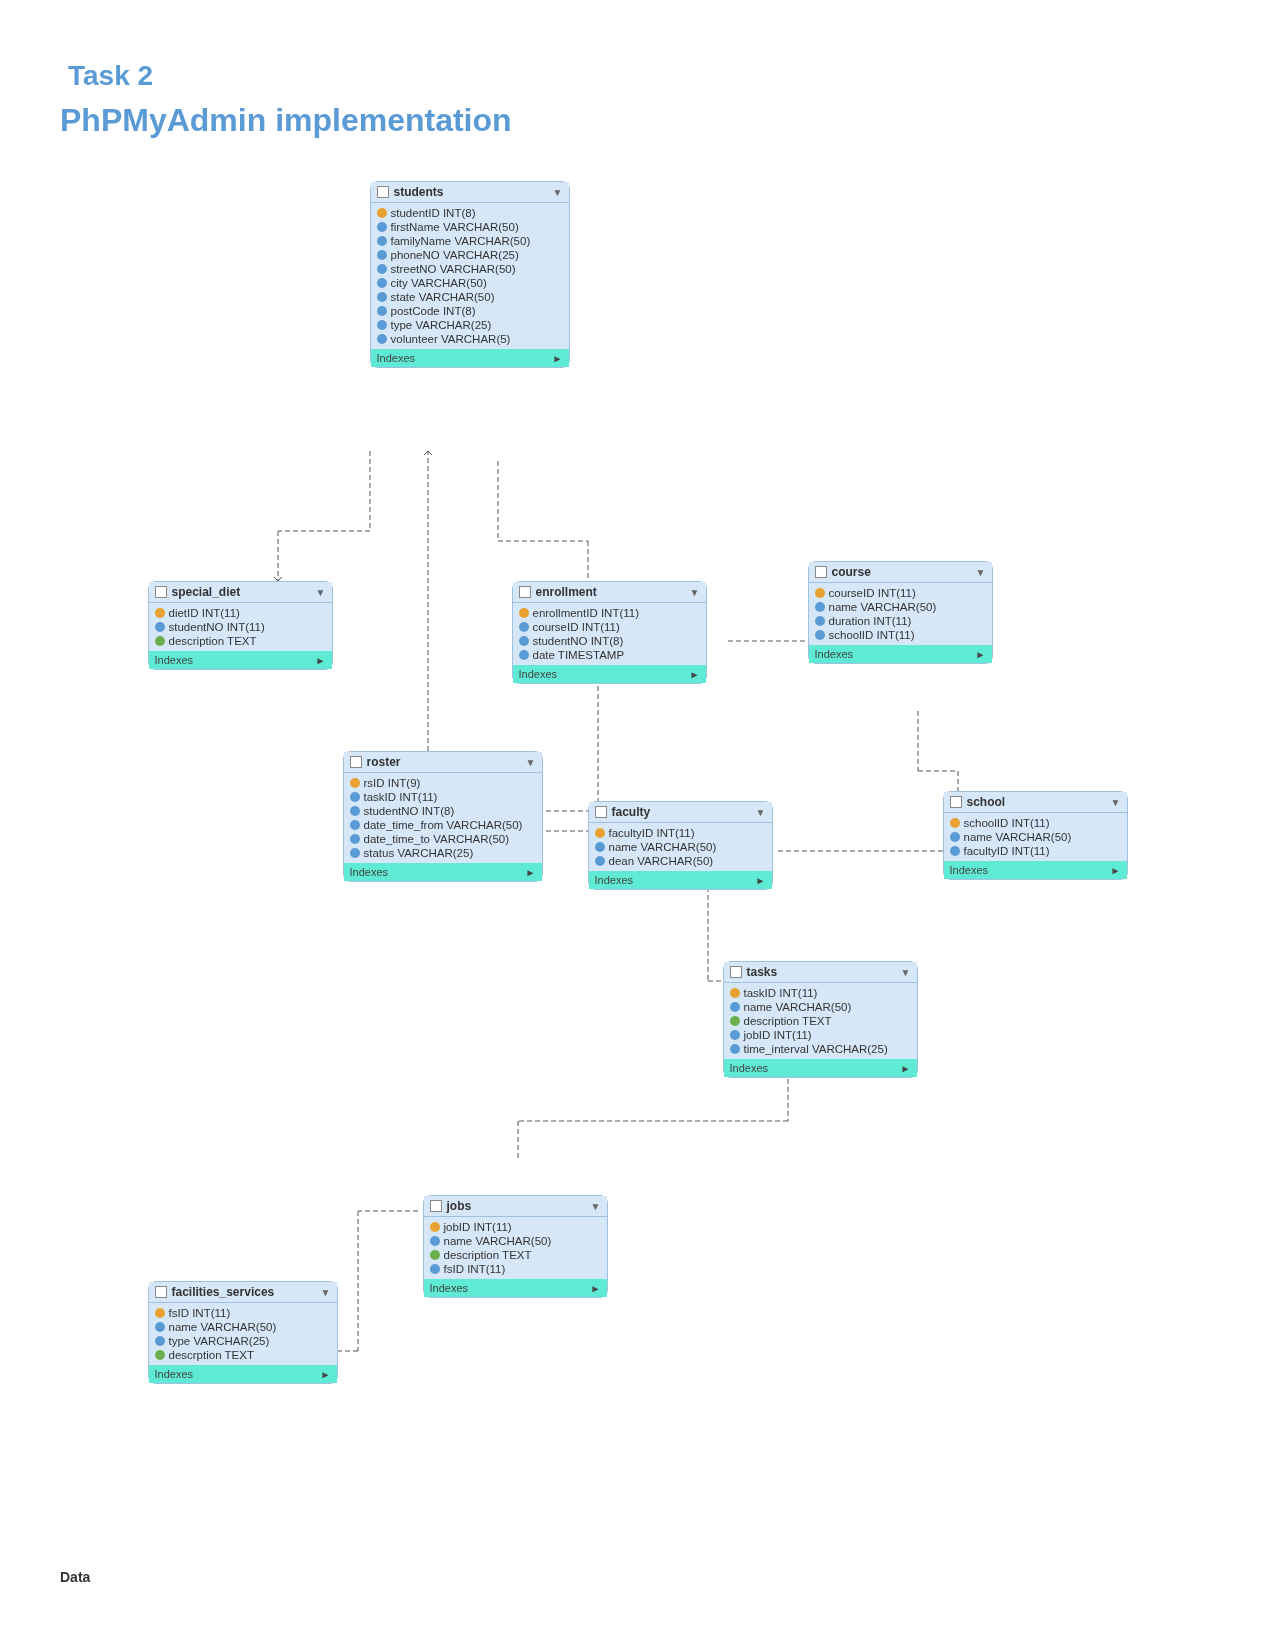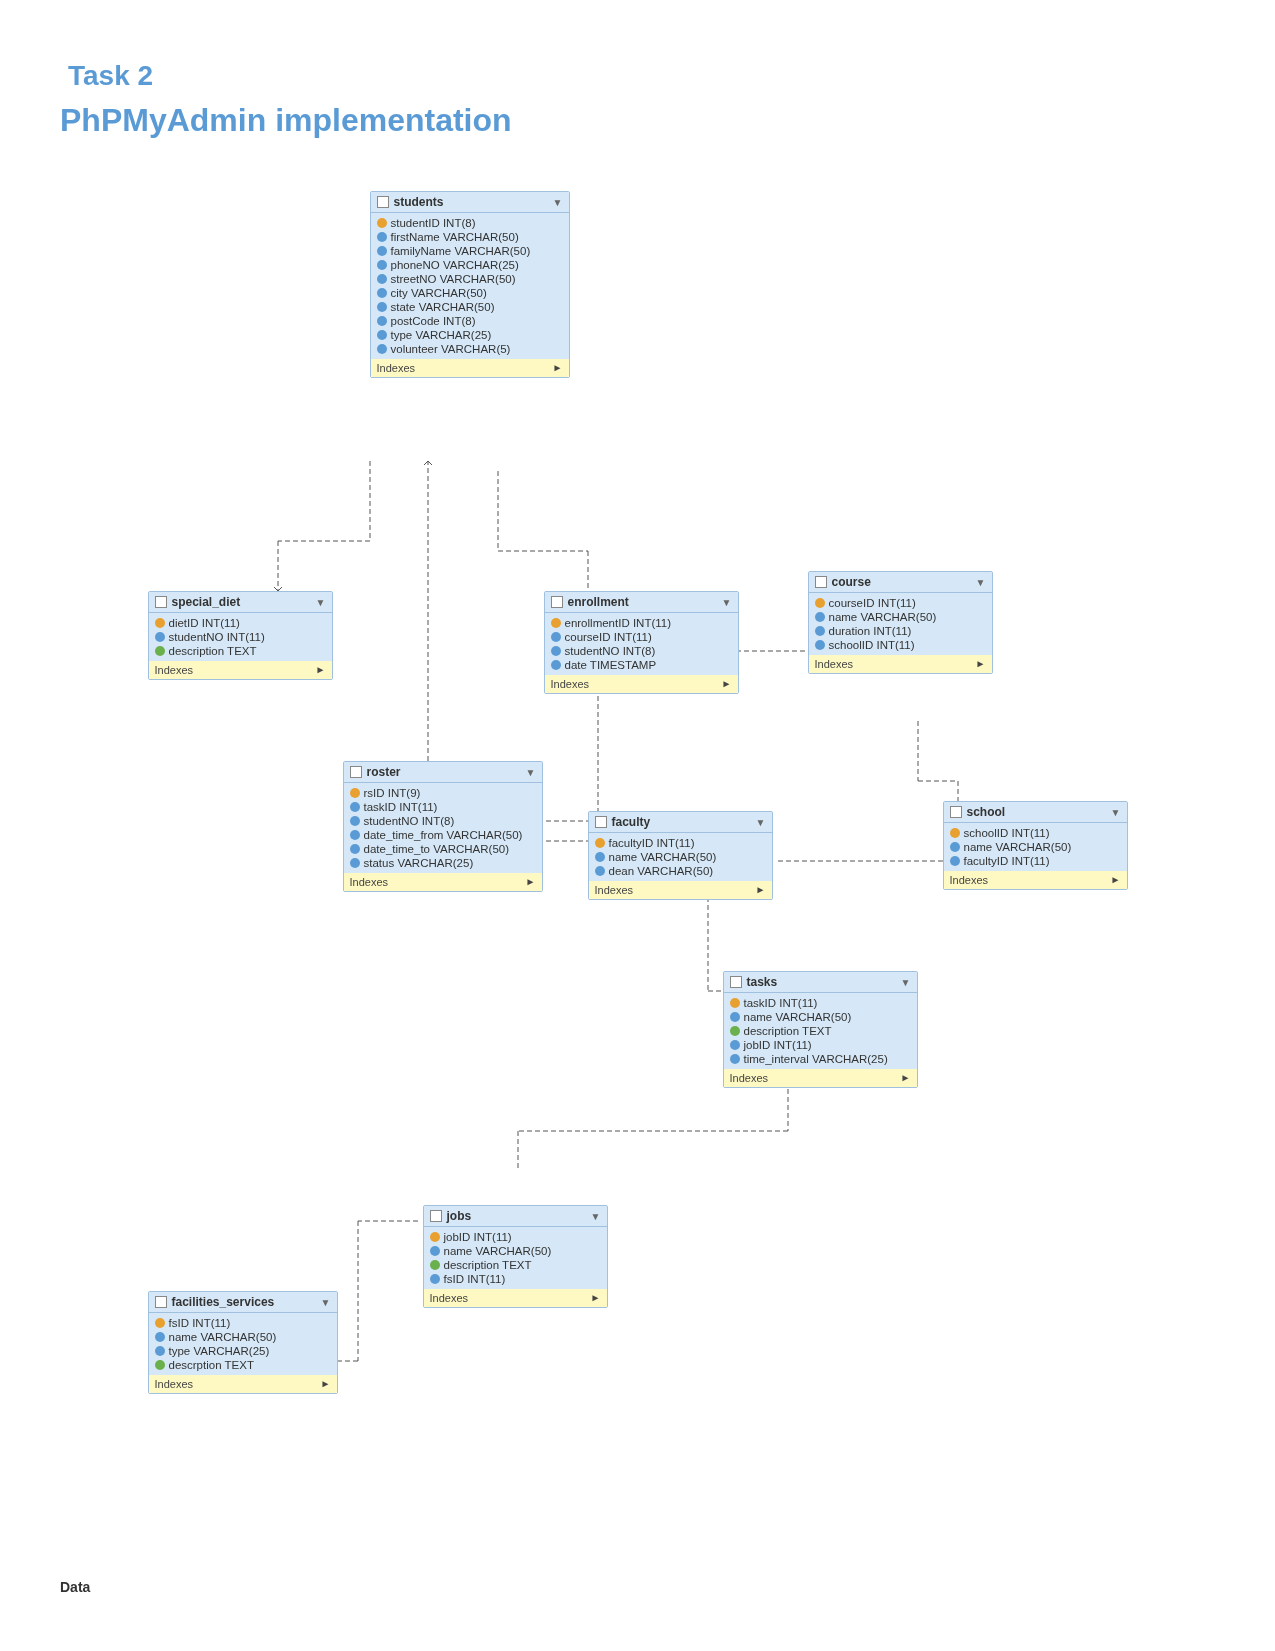--- a/index.html
+++ b/index.html
@@ -16,33 +16,33 @@
       font-size: 28px;
       font-weight: bold;
       color: #5b9bd5;
       margin-bottom: 10px;
       margin-left: 8px;
     }
     h2.section-title {
       font-size: 32px;
       font-weight: bold;
       color: #5b9bd5;
-      margin-bottom: 22px;
+      margin-bottom: 12px;
     }
     .diagram-container {
       position: relative;
       width: 1100px;
       height: 1380px;
       margin: 0 auto;
     }
     .db-table {
       position: absolute;
       background: #d6e8f7;
       border: 1px solid #a0c0e0;
-      border-radius: 2px;
+      border-radius: 8px;
       min-width: 180px;
       font-size: 11.5px;
     }
     .db-table .table-header {
       background: #d6e8f7;
       border-bottom: 1px solid #a0c0e0;
       padding: 3px 6px;
       display: flex;
       align-items: center;
       justify-content: space-between;
@@ -82,23 +82,24 @@
       display: inline-block;
       width: 10px;
       height: 10px;
       border-radius: 50%;
       flex-shrink: 0;
     }
     .icon-pk { background: #e8a030; }
     .icon-fk { background: #5b9bd5; }
     .icon-regular { background: #6ab04c; }
     .db-table .indexes-row {
-      background: #fef9c3;
+      background: #5eead4;
       padding: 3px 6px;
       display: flex;
+      align-items: center;
       justify-content: space-between;
       font-size: 11px;
       color: #444;
     }
     .indexes-row .arrow-right {
       font-size: 10px;
     }
 
     
     .connector-svg {
@@ -249,21 +250,21 @@
           <span class="field-icon icon-regular"></span>
           <span>description TEXT</span>
         </div>
     </div>
     <div class="indexes-row">
       <span>Indexes</span>
       <span class="arrow-right">►</span>
     </div>
   </div>
 
-  <div class="db-table" style="left: 456px; top: 430px; min-width: 195px;">
+  <div class="db-table" style="left: 424px; top: 430px; min-width: 195px;">
     <div class="table-header">
       <div class="title-area">
         <span class="table-icon"></span>
         <span class="table-name">enrollment</span>
       </div>
       <span class="funnel-icon">▼</span>
     </div>
     <div class="table-fields">
       <div class="field-row">
           <span class="field-icon icon-pk"></span>

